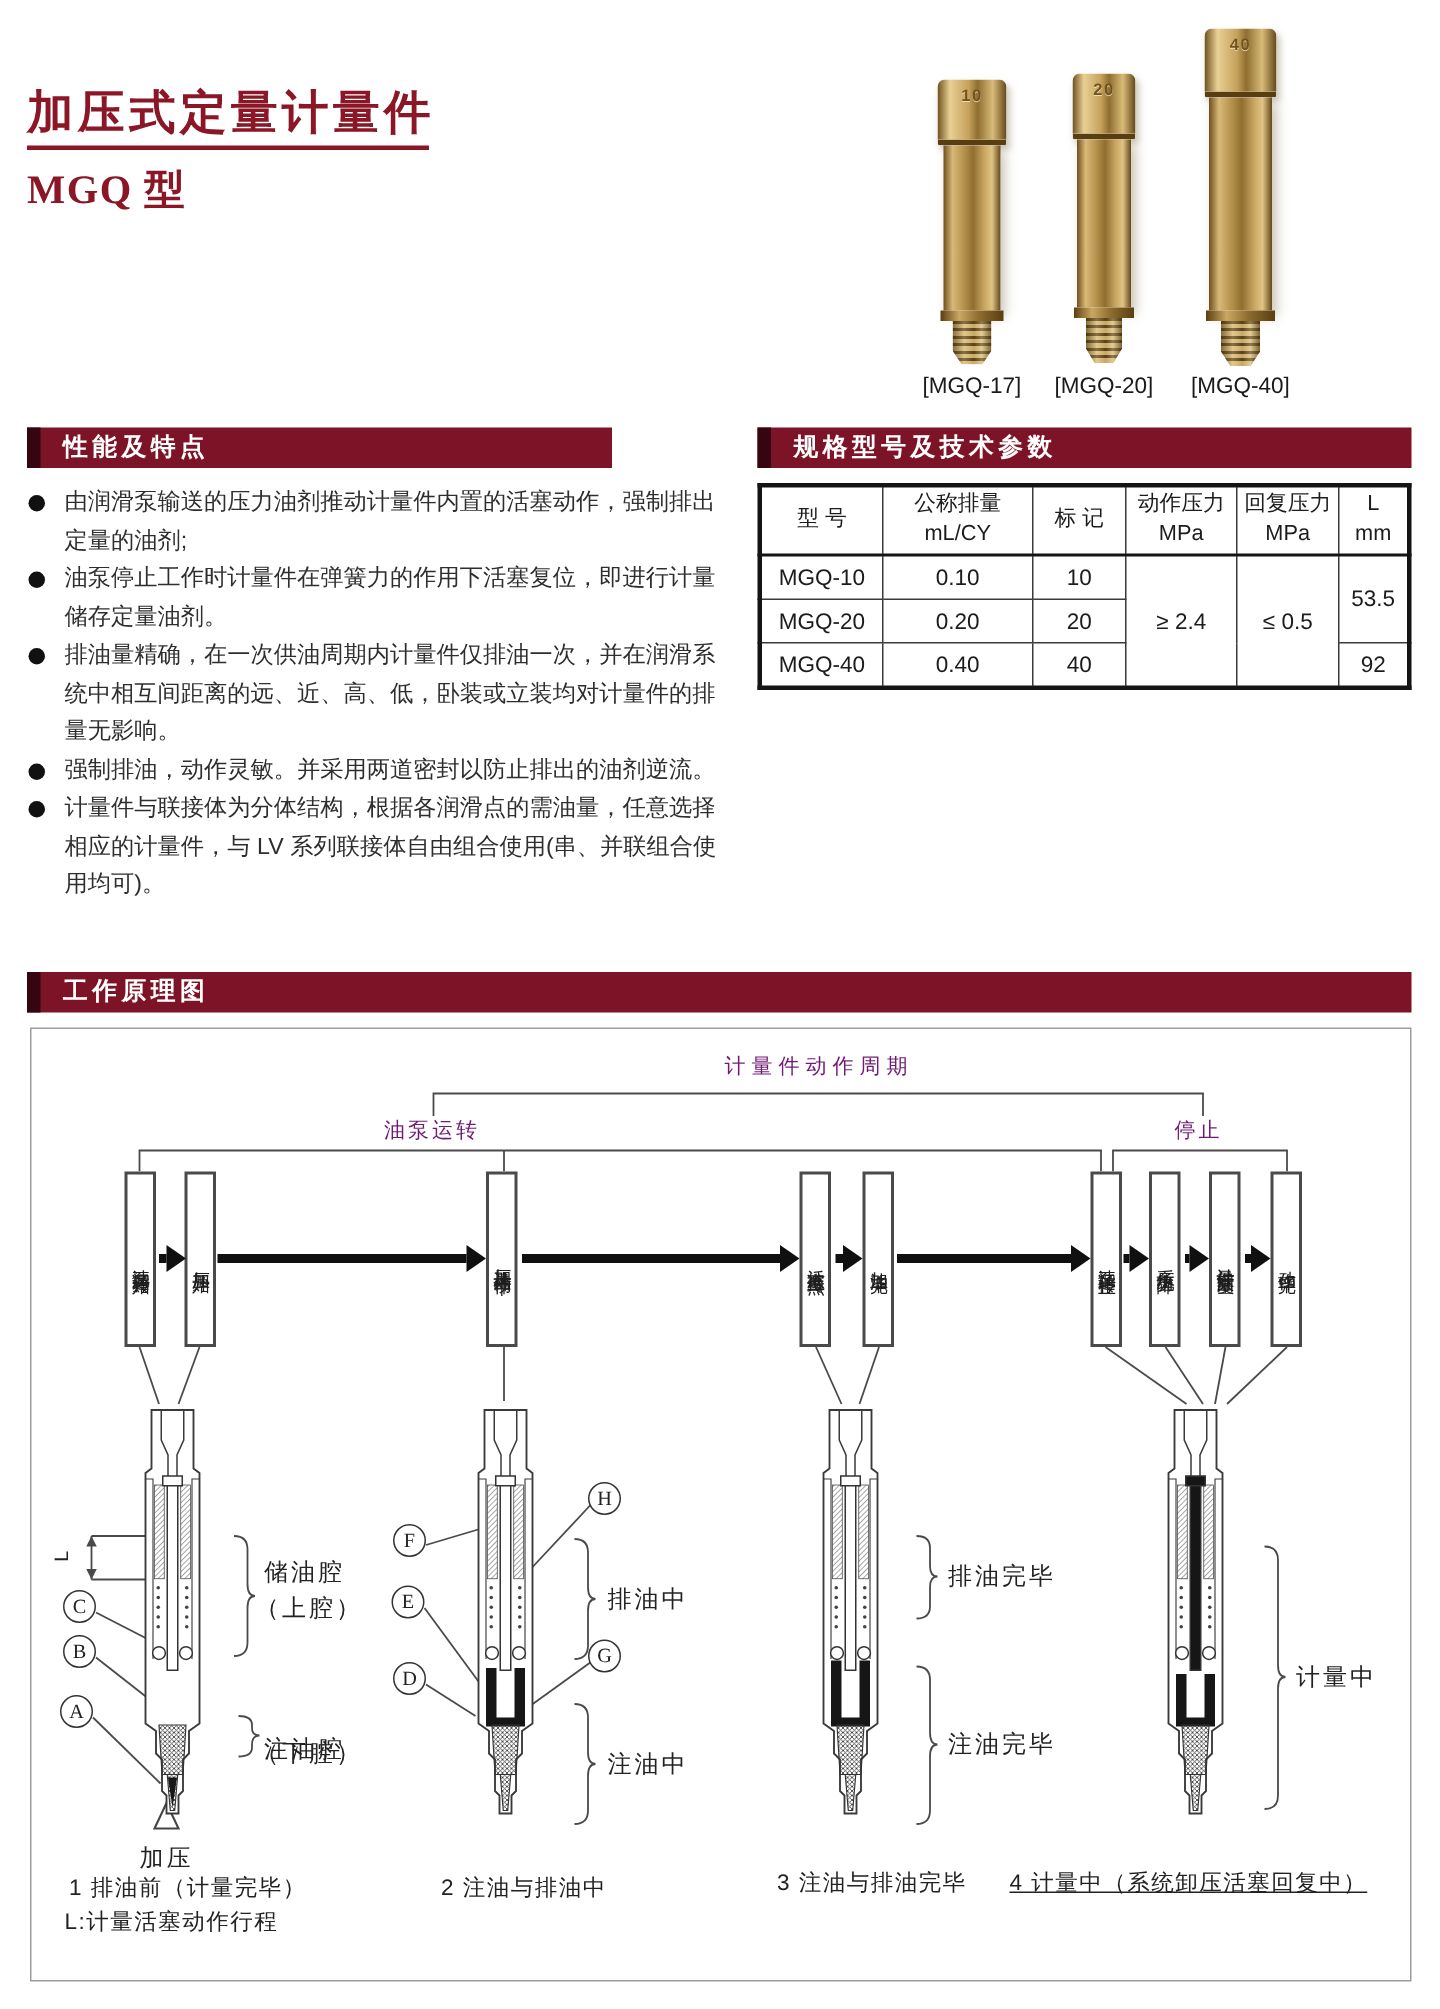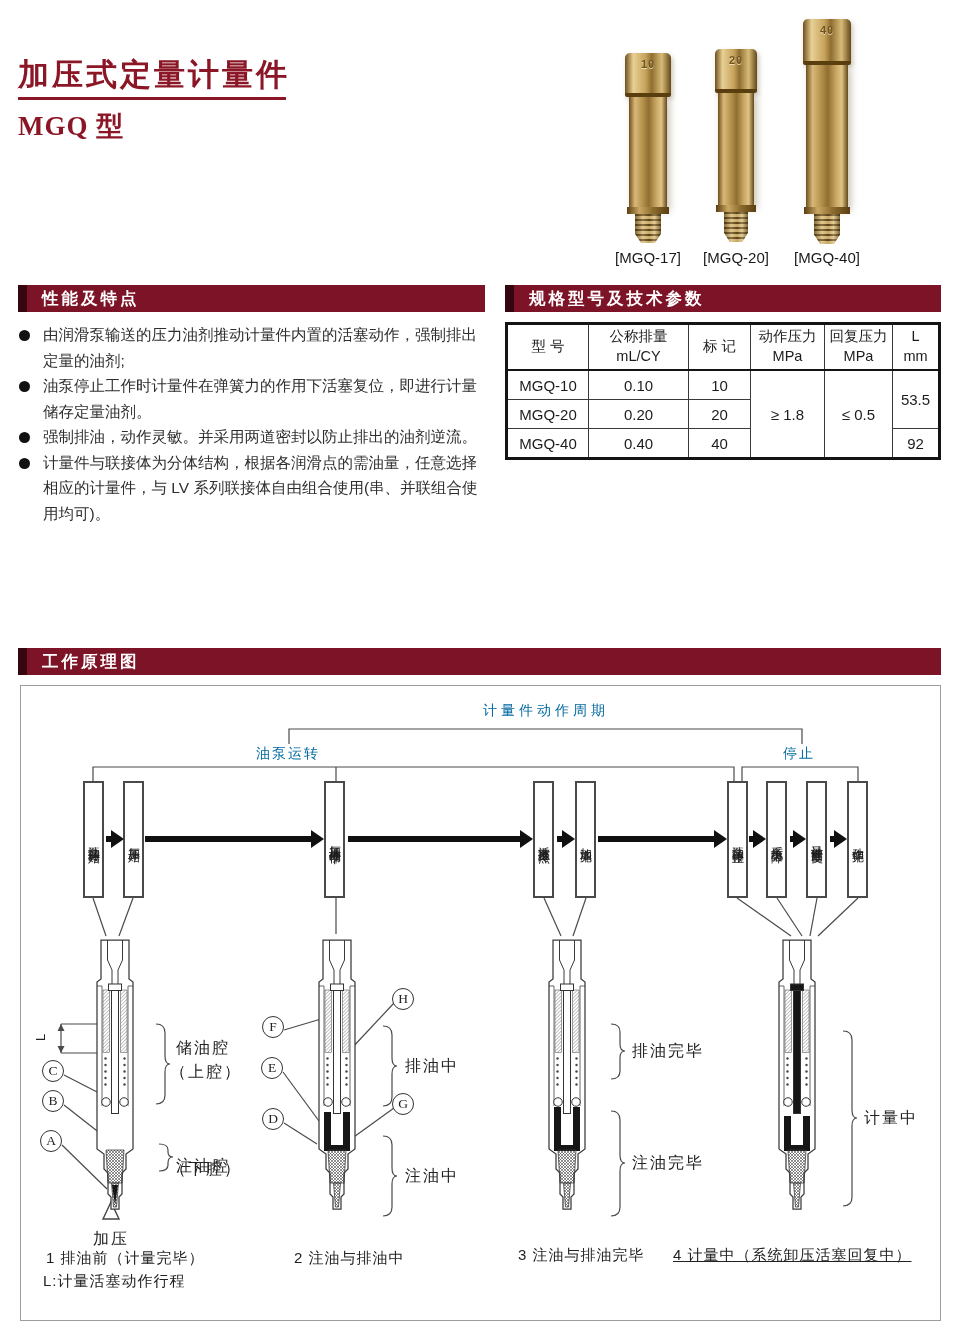--- a/index.html
+++ b/index.html
@@ -44,21 +44,21 @@
   table{border-collapse:collapse;table-layout:fixed;width:433px;background:#fff;}
   table,tr,td,th{font-size:15px;color:#1c1c1c;}
   td,th{border:1px solid #3a3a3a;text-align:center;vertical-align:middle;padding:2px 0;font-weight:normal;}
   table{border:3px solid #141414;}
   th{font-size:14.5px;line-height:1.35;height:40px;}
   tr.hdr{border-bottom:2px solid #141414;}
   td{height:24px;}
 
   
   .diagram{left:20px;top:685px;width:921px;height:636px;border:1px solid #9c9c9c;box-sizing:border-box;}
-  .dlabel{position:absolute;font-size:14px;color:#0369a1;background:#fff;text-align:center;}
+  .dlabel{position:absolute;font-size:14px;color:#701a75;background:#fff;text-align:center;}
   .step{position:absolute;top:95px;width:21px;height:117px;border:2px solid #4a4a4a;background:#fff;
         writing-mode:vertical-rl;text-orientation:upright;font-size:12px;color:#1e1e1e;
         display:flex;align-items:center;justify-content:center;box-sizing:border-box;letter-spacing:1px;}
   .harrow{position:absolute;top:150px;height:6px;background:#101010;}
   .harrow::after{content:"";position:absolute;right:-13px;top:-6px;width:0;height:0;
         border-left:13px solid #101010;border-top:9px solid transparent;border-bottom:9px solid transparent;}
   .overlay{position:absolute;left:0;top:0;pointer-events:none;}
   .valve{position:absolute;width:70px;height:285px;top:250px;}
   .callout{position:absolute;width:22px;height:22px;border:1.5px solid #333;border-radius:50%;
         font-family:"Liberation Serif","DejaVu Serif",serif;font-size:13.5px;color:#222;background:#fff;
@@ -99,27 +99,28 @@
       </div>
       <div class="fbody" style="left:206px;top:60px;width:42px;height:142px;"></div>
       <div class="collar" style="left:204px;top:202px;width:46px;height:7px;"></div>
       <div class="thread" style="left:214px;top:209px;width:26px;height:30px;"></div>
     </div>
     <div class="photo-label" style="left:-2px;">[MGQ-17]</div>
     <div class="photo-label" style="left:86px;">[MGQ-20]</div>
     <div class="photo-label" style="left:177px;">[MGQ-40]</div>
   </div>
 
-  <div class="abs secbar" style="left:18px;top:285px;width:467px;">性能及特点</div>
+  <div class="abs secbar" style="left:18px;top:285px;width:390px;">性能及特点</div>
   <div class="abs secbar" style="left:505px;top:285px;width:436px;">规格型号及技术参数</div>
 
   <div class="abs features">
     <ul>
       <li><span class="bullet"></span><span>由润滑泵输送的压力油剂推动计量件内置的活塞动作，强制排出定量的油剂;</span></li>
       <li><span class="bullet"></span><span>油泵停止工作时计量件在弹簧力的作用下活塞复位，即进行计量储存定量油剂。</span></li>
+      <li><span class="bullet"></span><span>排油量精确，在一次供油周期内计量件仅排油一次，并在润滑系统中相互间距离的远、近、高、低，卧装或立装均对计量件的排量无影响。</span></li>
       <li><span class="bullet"></span><span>强制排油，动作灵敏。并采用两道密封以防止排出的油剂逆流。</span></li>
       <li><span class="bullet"></span><span>计量件与联接体为分体结构，根据各润滑点的需油量，任意选择相应的计量件，与 LV 系列联接体自由组合使用(串、并联组合使用均可)。</span></li>
     </ul>
   </div>
 
   <div class="abs spec-table">
     <table>
       <colgroup>
         <col style="width:82px">
           <col style="width:100px">
@@ -134,21 +135,21 @@
         <th><span>公称排量</span><br><span>mL/CY</span></th>
         <th>标 记</th>
         <th><span>动作压力</span><br><span>MPa</span></th>
         <th><span>回复压力</span><br><span>MPa</span></th>
         <th><span>L</span><br><span>mm</span></th>
       </tr>
       <tr>
         <td>MGQ-10</td>
         <td>0.10</td>
         <td>10</td>
-        <td rowspan="3">≥ 1.8</td>
+        <td rowspan="3">≥ 2.4</td>
         <td rowspan="3">≤ 0.5</td>
         <td rowspan="2">53.5</td>
       </tr>
       <tr>
         <td>MGQ-20</td>
         <td>0.20</td>
         <td>20</td>
       </tr>
       <tr>
         <td>MGQ-40</td>

